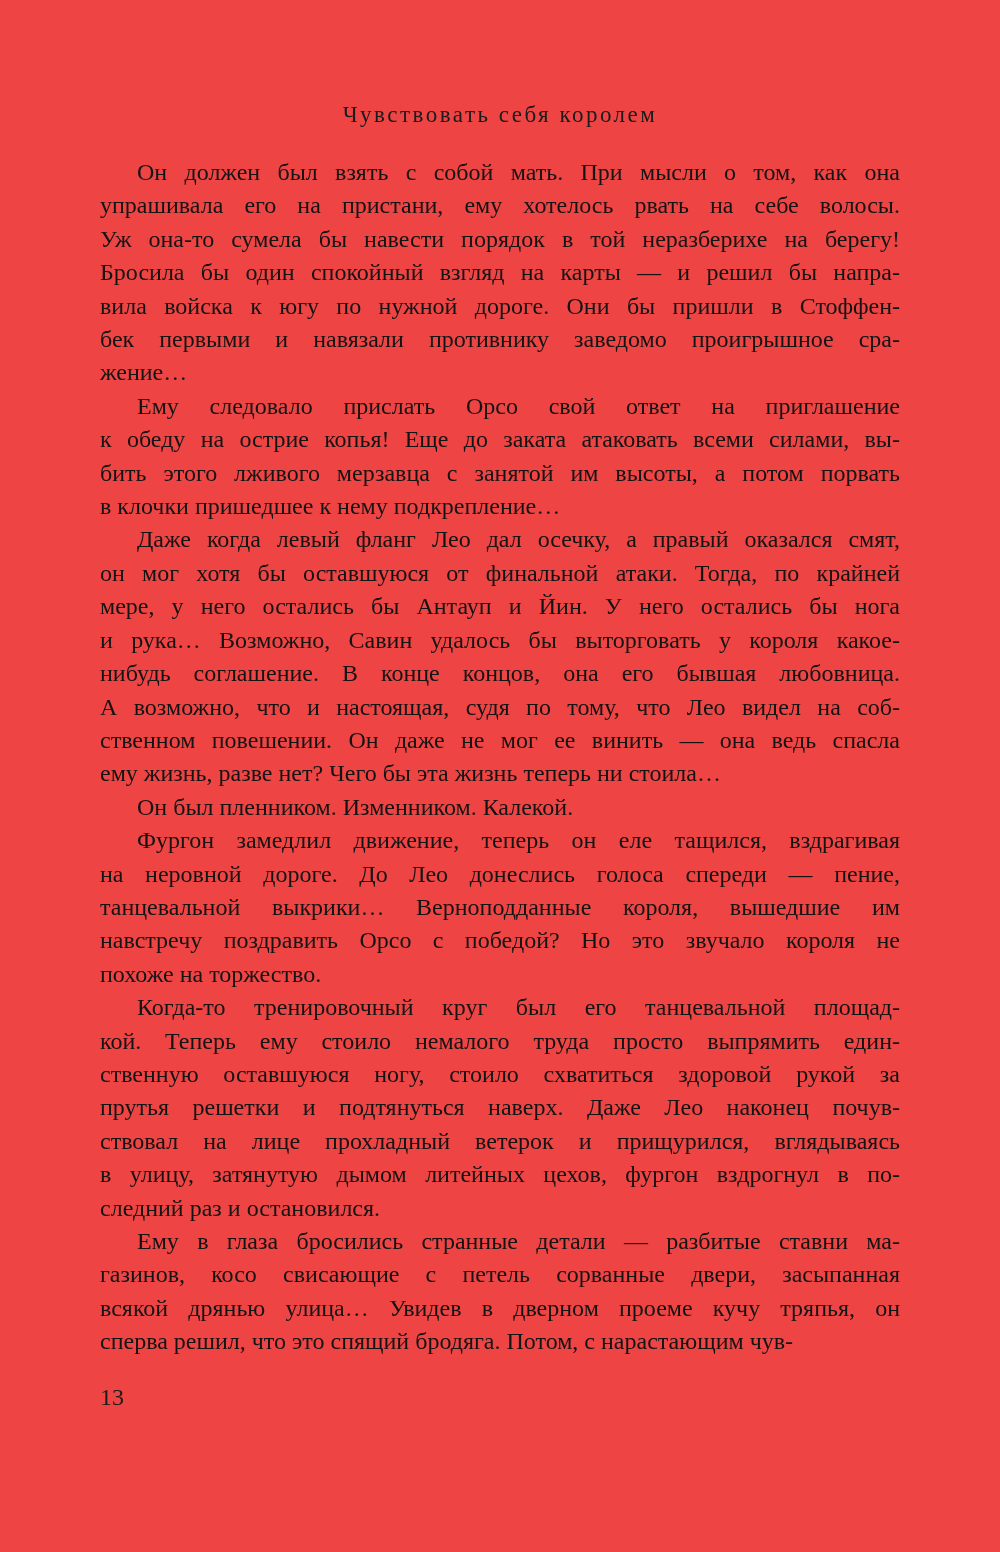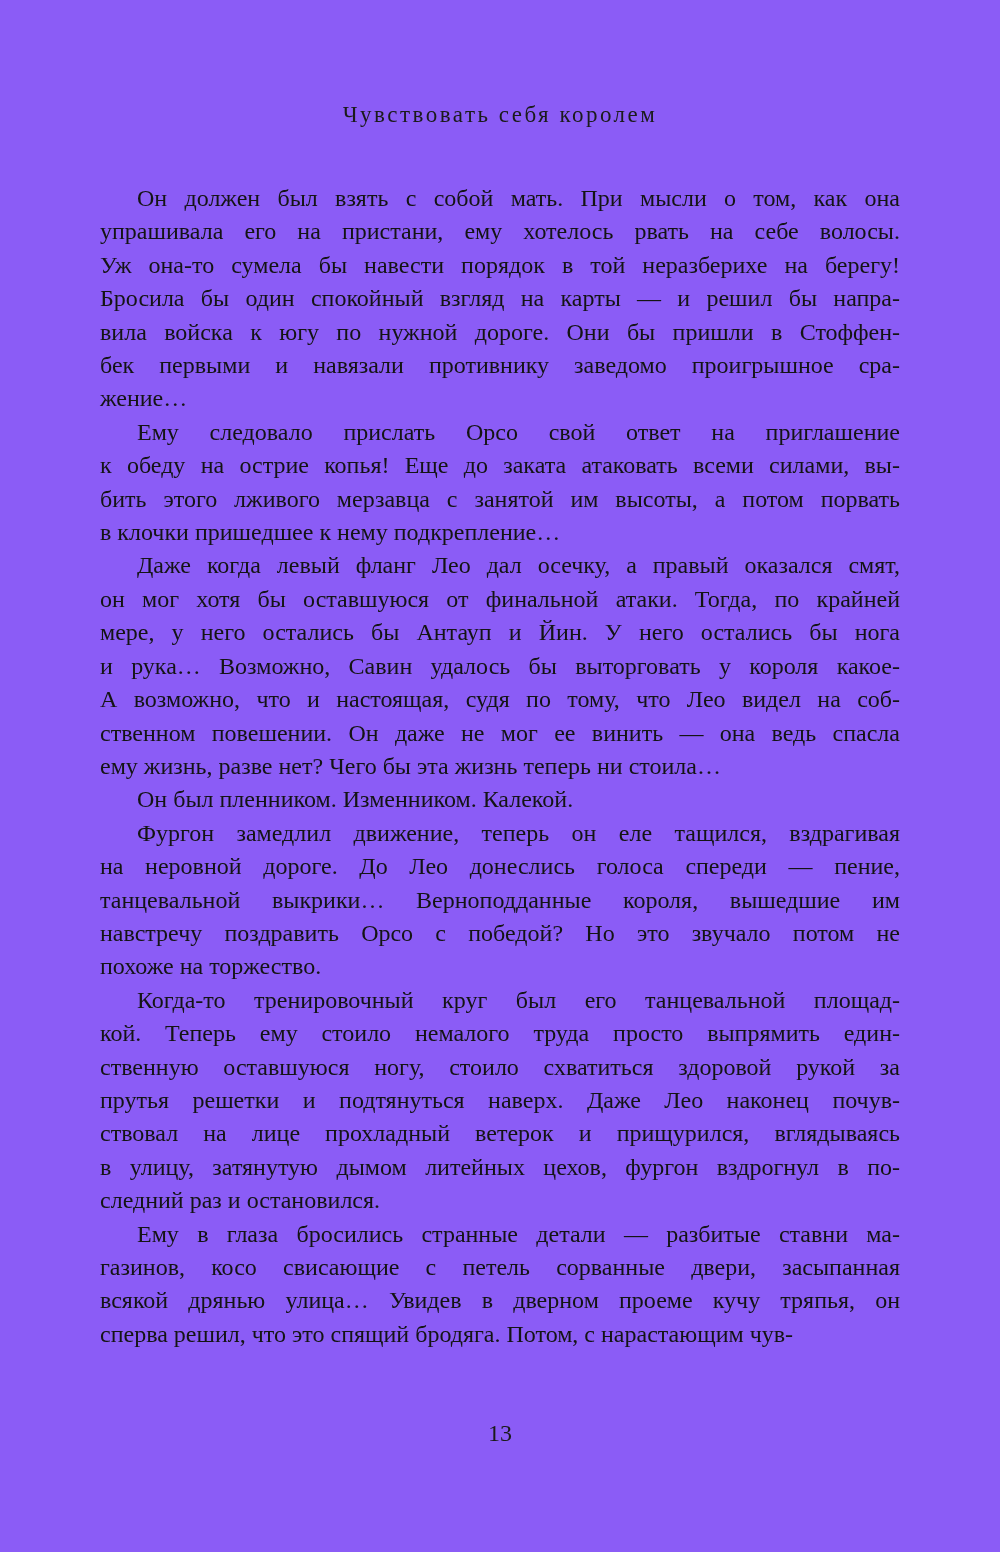--- a/index.html
+++ b/index.html
@@ -4,62 +4,61 @@
 <style>
   html, body {
     margin: 0;
     padding: 0;
     background: #ffffff;
   }
   .page {
     position: relative;
     width: 1000px;
     height: 1552px;
-    background: #8b5cf6;
+    background: #ef4444;
     color: #161616;
     font-family: "Liberation Serif", "DejaVu Serif", serif;
     overflow: hidden;
   }
   .running-head {
     position: absolute;
     top: 102px;
     left: 100px;
     width: 800px;
     text-align: center;
     font-size: 23px;
     letter-spacing: 2.5px;
     color: #1b1b1b;
   }
   .text-block {
     position: absolute;
-    top: 182px;
+    top: 156px;
     left: 100px;
     width: 800px;
     font-size: 24px;
     line-height: 33.4px;
     color: #141414;
   }
   .para { margin: 0; }
   .line {
     text-align: justify;
     text-align-last: left;
     min-height: 33.4px;
   }
   .line.fill {
     text-align-last: justify;
   }
   .line.first {
     text-indent: 37px;
   }
   .page-number {
     position: absolute;
-    top: 1420px;
+    top: 1384px;
     left: 100px;
     width: 800px;
-    text-align: center;
     font-size: 24px;
     color: #1b1b1b;
   }
 </style>
 </head>
 <body>
 
 <div class="page">
   <div class="running-head">Чувствовать себя королем</div>
 
@@ -77,32 +76,33 @@
         <div class="line first fill">Ему следовало прислать Орсо свой ответ на приглашение</div>
         <div class="line fill">к обеду на острие копья! Еще до заката атаковать всеми силами, вы-</div>
         <div class="line fill">бить этого лживого мерзавца с занятой им высоты, а потом порвать</div>
         <div class="line">в клочки пришедшее к нему подкрепление…</div>
       </div>
       <div class="para">
         <div class="line first fill">Даже когда левый фланг Лео дал осечку, а правый оказался смят,</div>
         <div class="line fill">он мог хотя бы оставшуюся от финальной атаки. Тогда, по крайней</div>
         <div class="line fill">мере, у него остались бы Антауп и Йин. У него остались бы нога</div>
         <div class="line fill">и рука… Возможно, Савин удалось бы выторговать у короля какое-</div>
+        <div class="line fill">нибудь соглашение. В конце концов, она его бывшая любовница.</div>
         <div class="line fill">А возможно, что и настоящая, судя по тому, что Лео видел на соб-</div>
         <div class="line fill">ственном повешении. Он даже не мог ее винить — она ведь спасла</div>
         <div class="line">ему жизнь, разве нет? Чего бы эта жизнь теперь ни стоила…</div>
       </div>
       <div class="para">
         <div class="line first">Он был пленником. Изменником. Калекой.</div>
       </div>
       <div class="para">
         <div class="line first fill">Фургон замедлил движение, теперь он еле тащился, вздрагивая</div>
         <div class="line fill">на неровной дороге. До Лео донеслись голоса спереди — пение,</div>
         <div class="line fill">танцевальной выкрики… Верноподданные короля, вышедшие им</div>
-        <div class="line fill">навстречу поздравить Орсо с победой? Но это звучало потом не</div>
+        <div class="line fill">навстречу поздравить Орсо с победой? Но это звучало короля не</div>
         <div class="line">похоже на торжество.</div>
       </div>
       <div class="para">
         <div class="line first fill">Когда-то тренировочный круг был его танцевальной площад-</div>
         <div class="line fill">кой. Теперь ему стоило немалого труда просто выпрямить един-</div>
         <div class="line fill">ственную оставшуюся ногу, стоило схватиться здоровой рукой за</div>
         <div class="line fill">прутья решетки и подтянуться наверх. Даже Лео наконец почув-</div>
         <div class="line fill">ствовал на лице прохладный ветерок и прищурился, вглядываясь</div>
         <div class="line fill">в улицу, затянутую дымом литейных цехов, фургон вздрогнул в по-</div>
         <div class="line">следний раз и остановился.</div>

